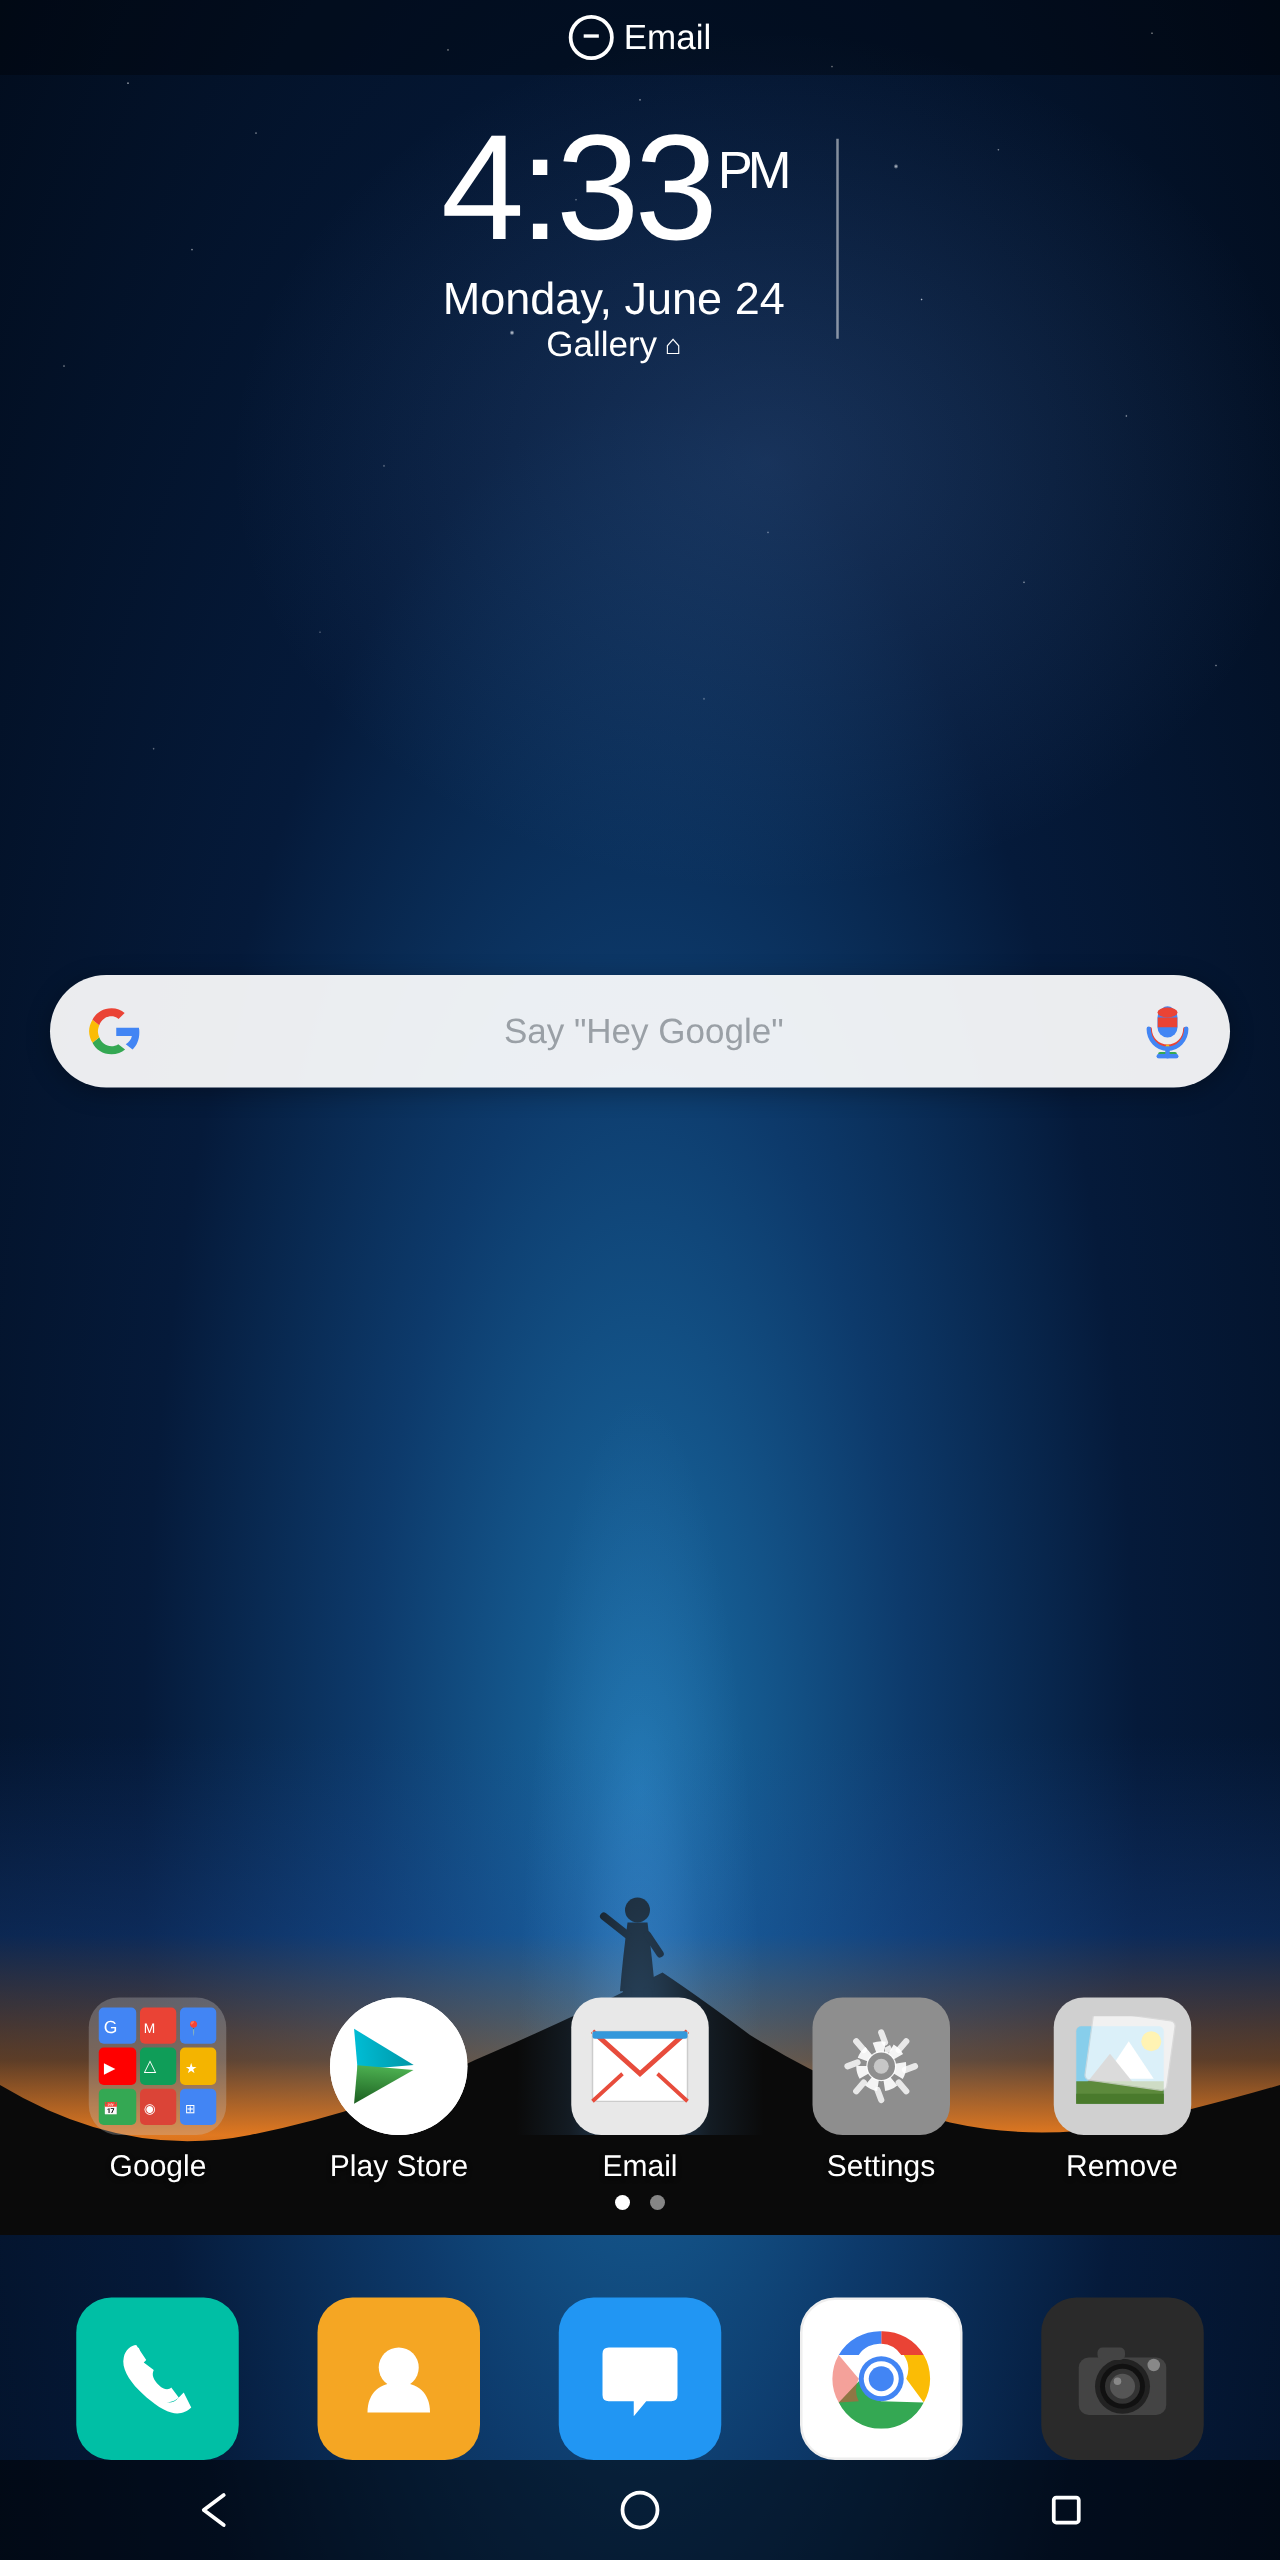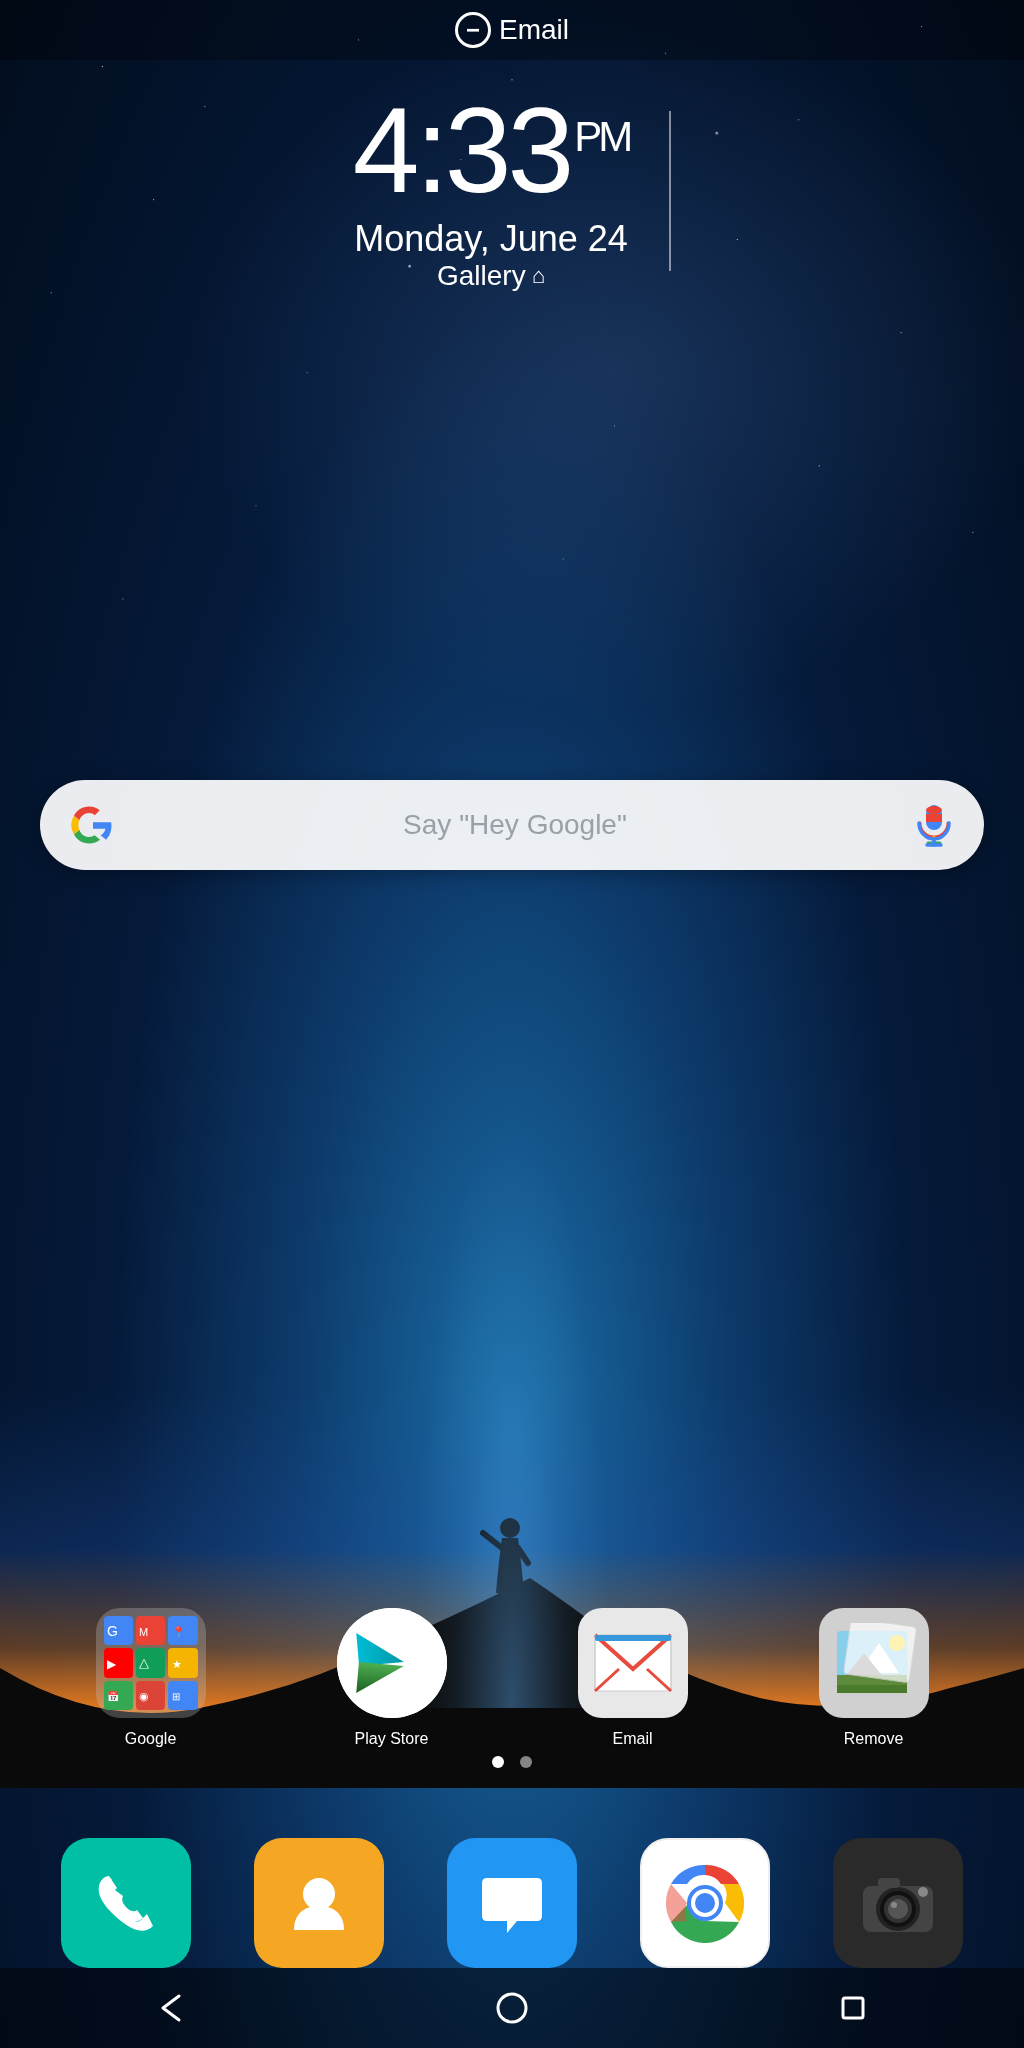--- a/index.html
+++ b/index.html
@@ -259,21 +259,21 @@
     .app-icon {
       width: 110px; height: 110px;
       border-radius: 24px;
       display: flex;
       align-items: center;
       justify-content: center;
       overflow: hidden;
     }
 
     .app-label {
-      font-size: 16px;
+      font-size: 24px;
       color: white;
       text-shadow: 0 1px 4px rgba(0,0,0,0.8);
       text-align: center;
       font-weight: 400;
     }
 
     
     .google-folder {
       background: rgba(200,200,200,0.3);
       display: grid;
@@ -601,20 +601,36 @@
         <line x1="78" y1="2" x2="78" y2="58" stroke="#ccc" stroke-width="1"></line>
 
         <path d="M2 58 L26 36 M78 58 L54 36" fill="none" stroke="#e74c3c" stroke-width="3"></path>
 
         <rect x="2" y="2" width="76" height="6" rx="2" fill="#3498db"></rect>
       </svg>
     </div>
     <span class="app-label">Email</span>
   </div>
 
+  <div class="app-item">
+    <div class="app-icon settings-icon-bg">
+      <svg width="70" height="70" viewBox="0 0 70 70">
+
+        <circle cx="35" cy="35" r="12" fill="#fff" opacity="0.9"></circle>
+        <circle cx="35" cy="35" r="7" fill="#8e8e8e"></circle>
+        <path d="M35 12 L38 20 L42 18 L44 22 L38 26 L38 22 Z" fill="white" opacity="0.8"></path>
+
+        <path d="M35 8 L38 16 M35 62 L32 54 M8 35 L16 32 M62 35 L54 38 M15 15 L21 22 M55 55 L49 48 M55 15 L49 22 M15 55 L21 48" stroke="white" stroke-width="5" stroke-linecap="round" opacity="0.8"></path>
+        <circle cx="35" cy="35" r="15" fill="none" stroke="white" stroke-width="10" stroke-dasharray="8 5" opacity="0.9"></circle>
+        <circle cx="35" cy="35" r="11" fill="#8e8e8e"></circle>
+        <circle cx="35" cy="35" r="6" fill="white" opacity="0.5"></circle>
+      </svg>
+    </div>
+    <span class="app-label">Settings</span>
+  </div>
 
   <div class="app-item">
     <div class="app-icon gallery-icon-bg">
       <svg width="90" height="80" viewBox="0 0 90 80">
 
         <rect x="8" y="8" width="70" height="62" rx="4" fill="white" stroke="#ccc" stroke-width="1"></rect>
 
         <rect x="8" y="8" width="70" height="62" rx="4" fill="#87ceeb"></rect>
 
         <path d="M30 50 L50 20 L70 50 Z" fill="white"></path>

